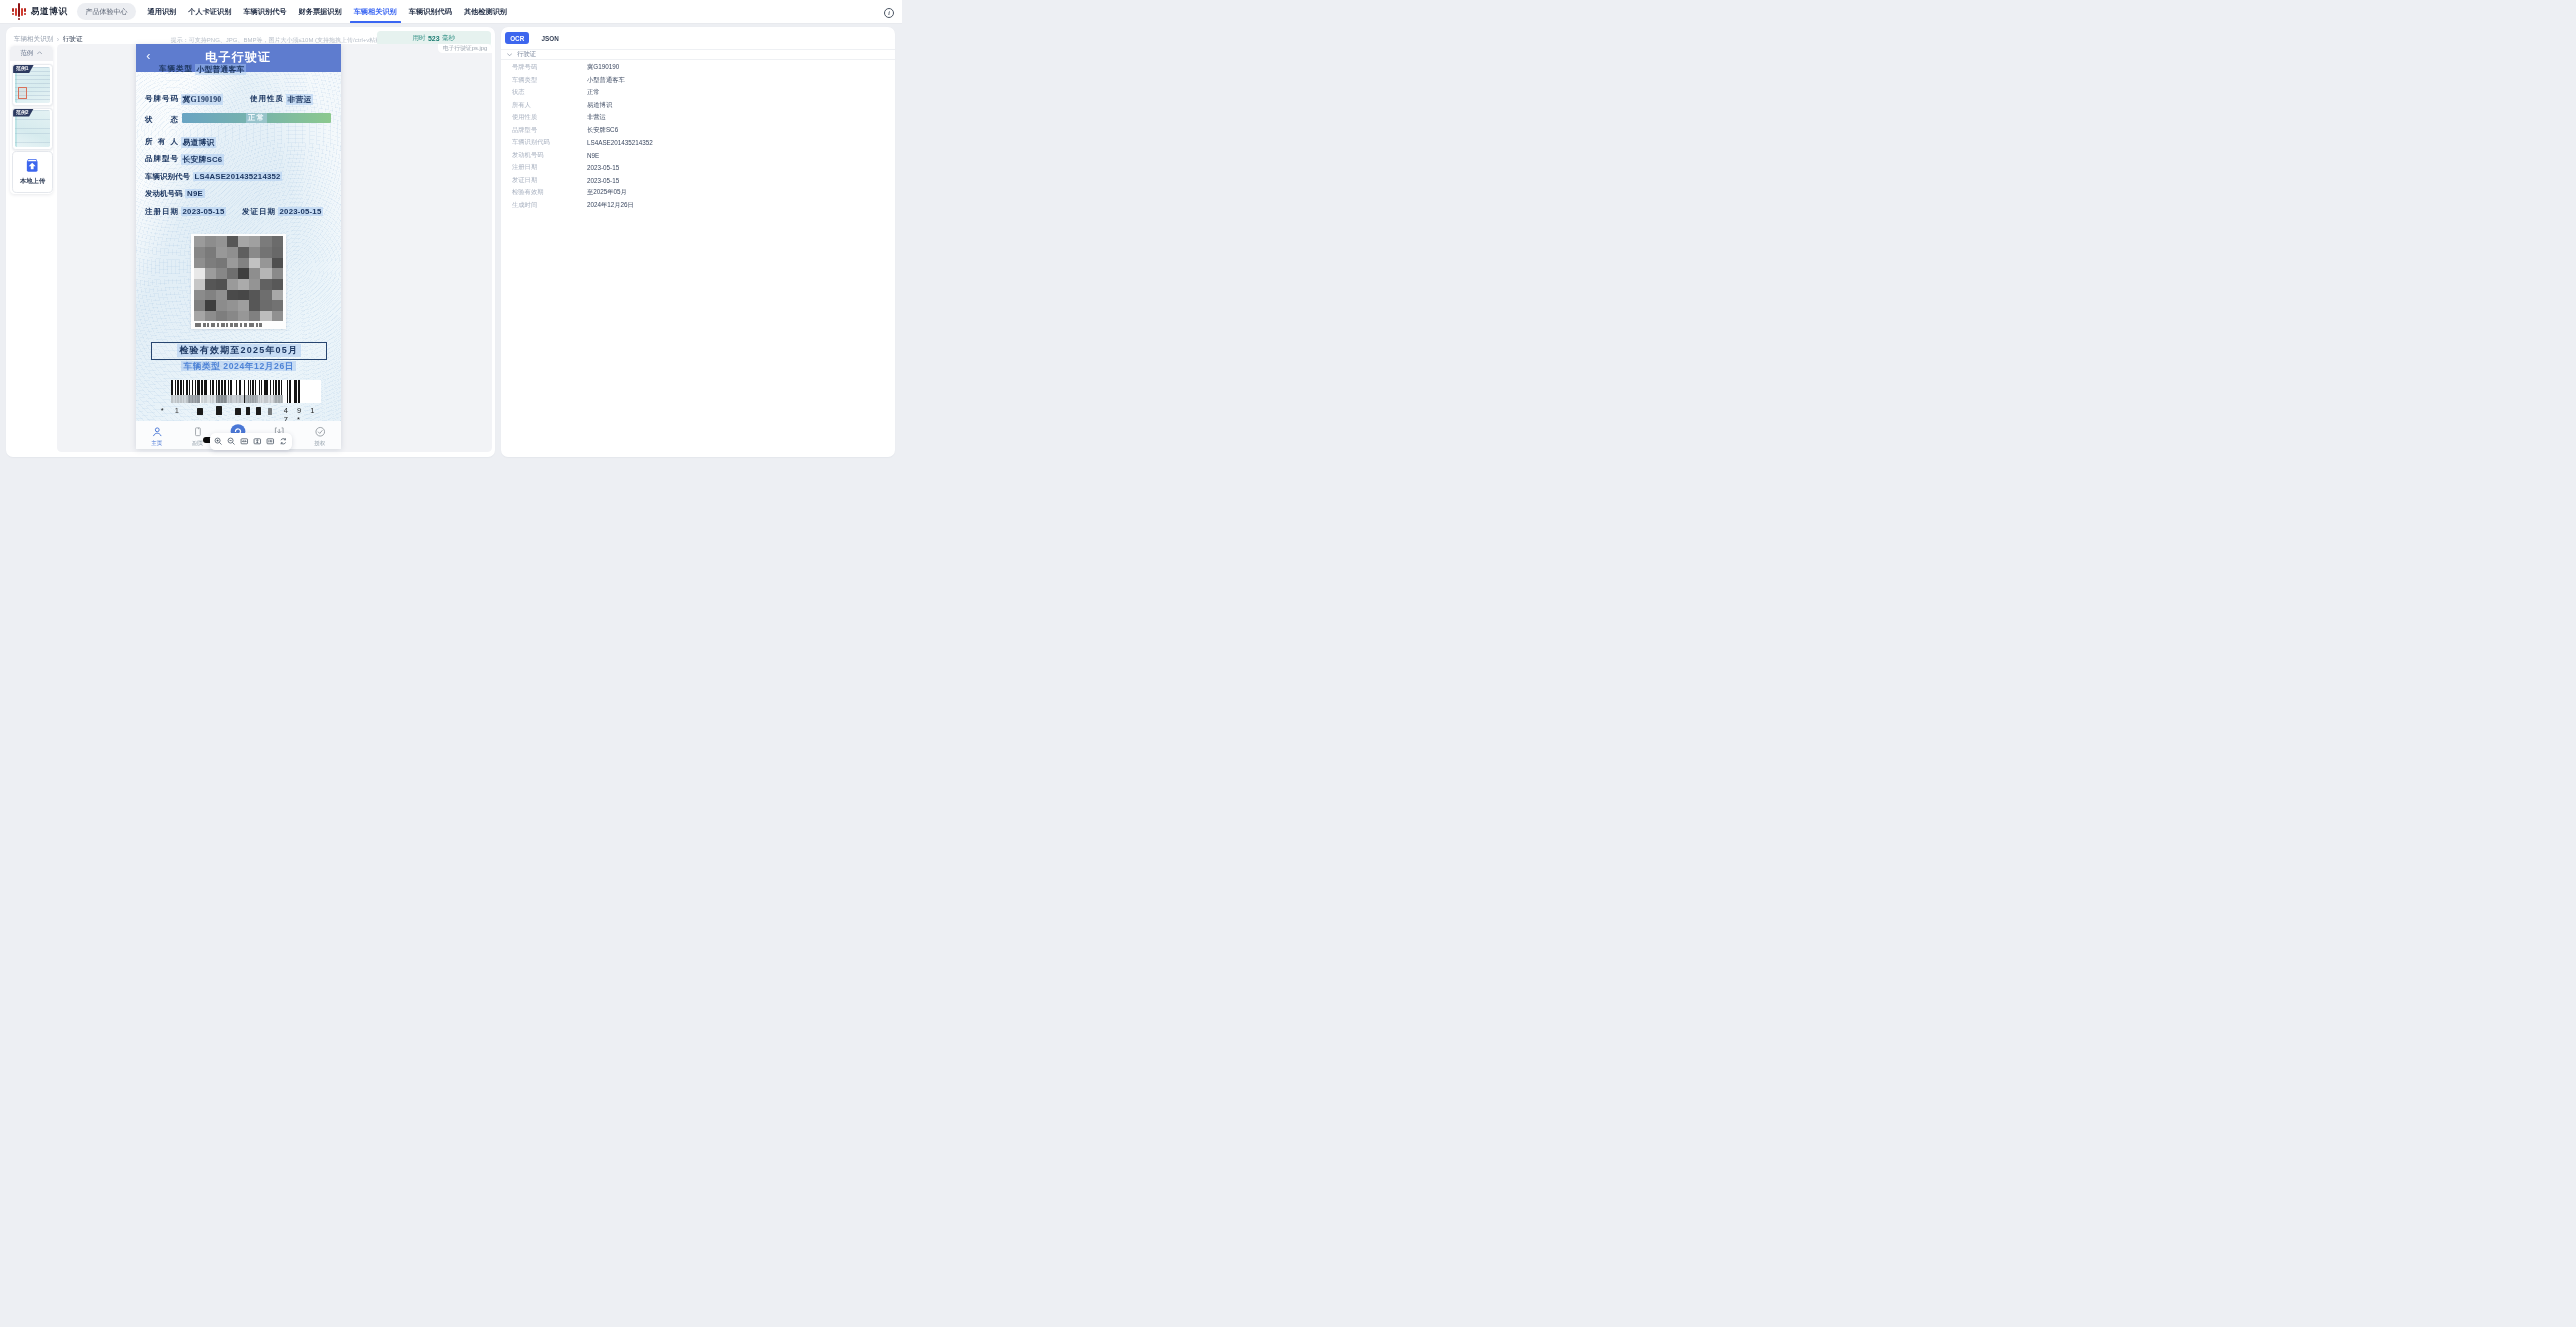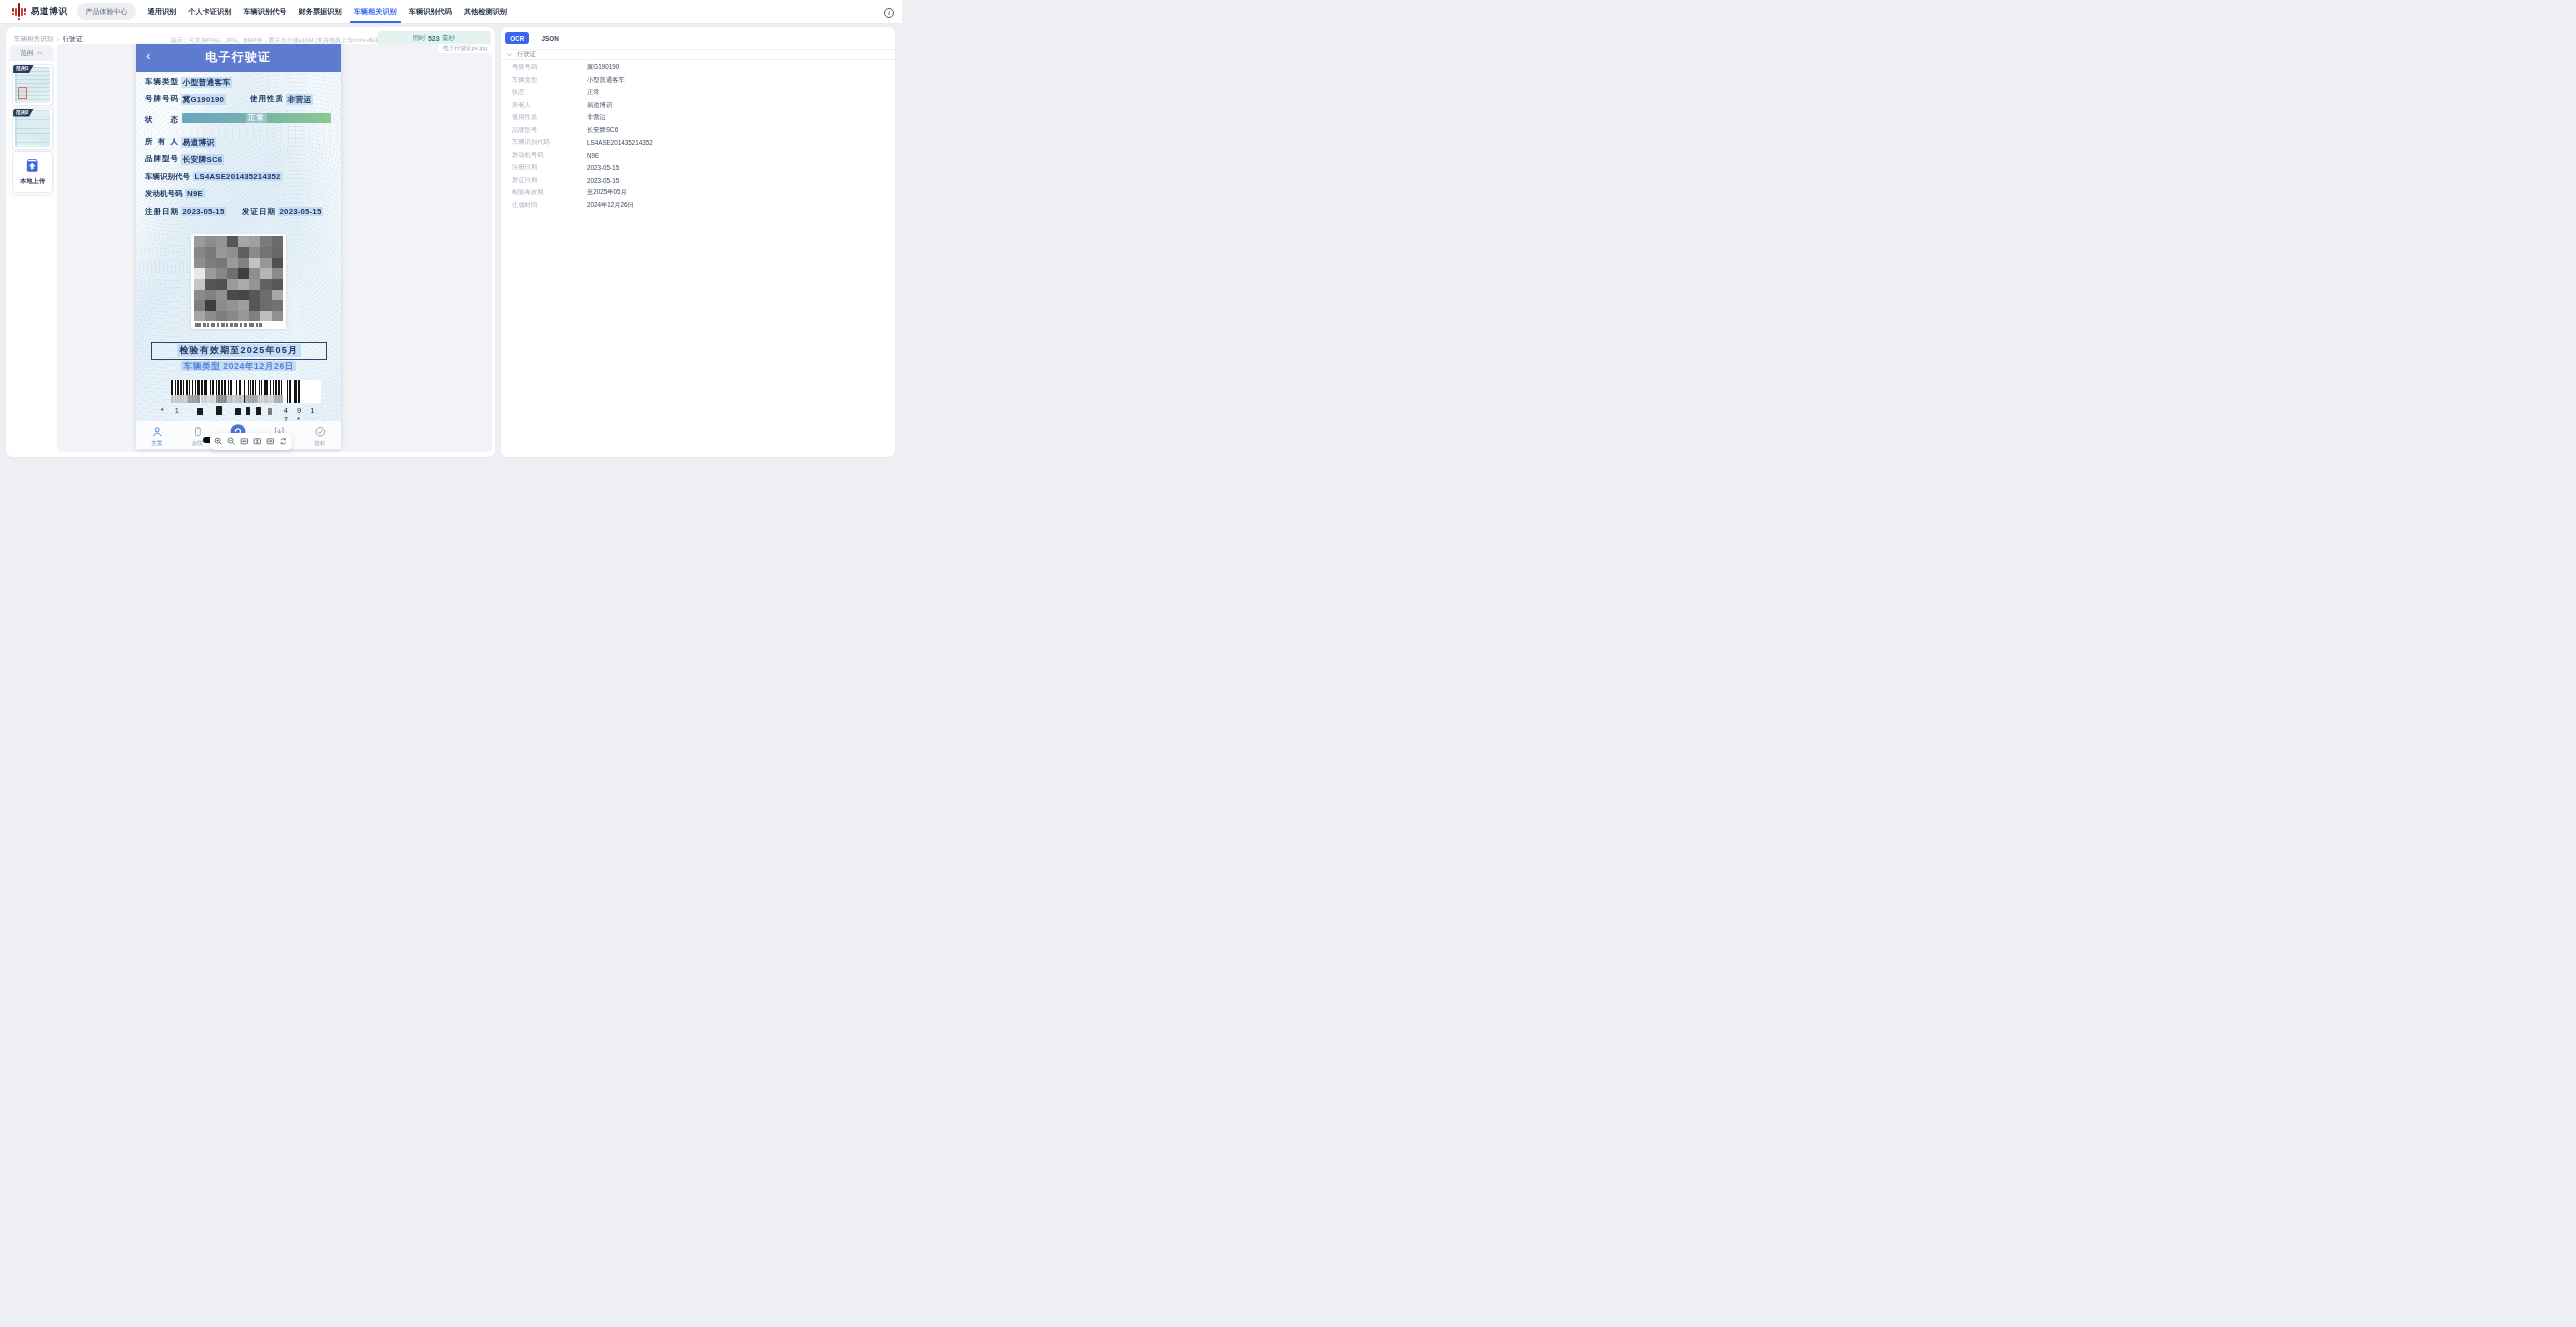--- a/index.html
+++ b/index.html
@@ -228,22 +228,22 @@
   <div class="viewer">
     <div class="file-tag">电子行驶证ps.jpg</div>
 
     <div class="license">
       <div class="lic-body"></div>
       <div class="lic-header">
         <span class="lic-back">‹</span>
         <span class="lic-title">电子行驶证</span>
       </div>
       <div id="license-rows">
-          <div class="lic-row" style="top: 33px;"><span class="lic-lab just">车辆类型</span><span class="lic-val">小型普通客车</span></div>
-          <div class="lic-row" style="top: 50px;"><span class="lic-lab just">号牌号码</span><span class="lic-val">冀G190190</span><span class="pair2" style="left: 105px;"><span class="lic-lab just">使用性质</span><span class="lic-val">非营运</span></span></div>
+          <div class="lic-row" style="top: 20px; margin-left: 14px;"><span class="lic-lab just">车辆类型</span><span class="lic-val">小型普通客车</span></div>
+          <div class="lic-row" style="top: 50px; font-family: Liberation Serif, serif;"><span class="lic-lab just">号牌号码</span><span class="lic-val">冀G190190</span><span class="pair2" style="left: 105px;"><span class="lic-lab just">使用性质</span><span class="lic-val">非营运</span></span></div>
           <div class="lic-row" style="top: 71px; text-decoration: underline;"><span class="lic-lab just">状 态</span><div class="status-bar">
               <span>正常</span>
             </div></div>
           <div class="lic-row" style="top: 93px;"><span class="lic-lab just">所有人</span><span class="lic-val">易道博识</span></div>
           <div class="lic-row" style="top: 110px;"><span class="lic-lab just">品牌型号</span><span class="lic-val">长安牌SC6</span></div>
           <div class="lic-row" style="top: 128px;"><span class="lic-lab">车辆识别代号</span><span class="lic-val">LS4ASE201435214352</span></div>
           <div class="lic-row" style="top: 145px;"><span class="lic-lab">发动机号码</span><span class="lic-val">N9E</span></div>
           <div class="lic-row" style="top: 163px;"><span class="lic-lab just">注册日期</span><span class="lic-val">2023-05-15</span><span class="pair2" style="left: 97px;"><span class="lic-lab just">发证日期</span><span class="lic-val">2023-05-15</span></span></div>
         </div>
 

